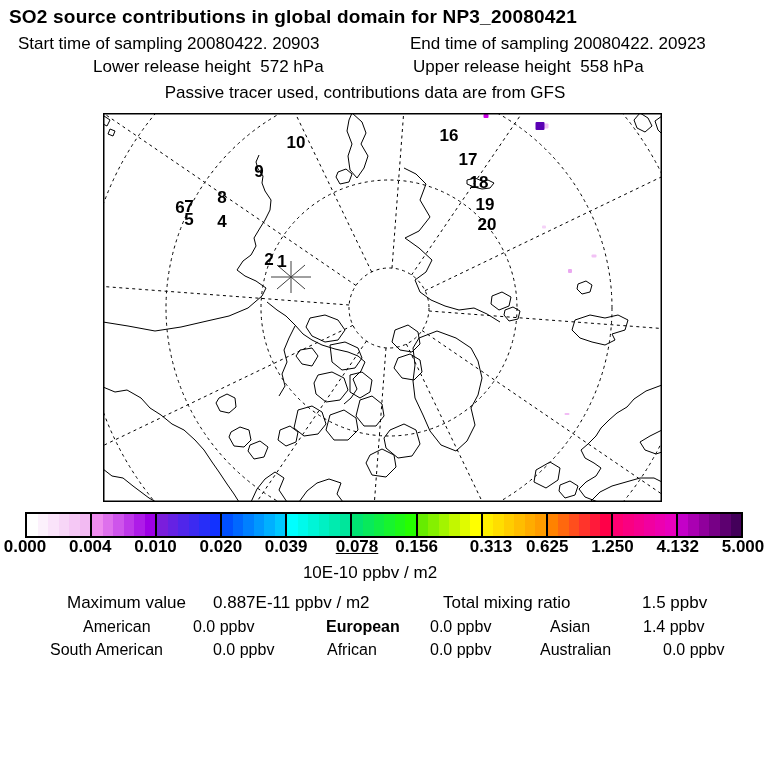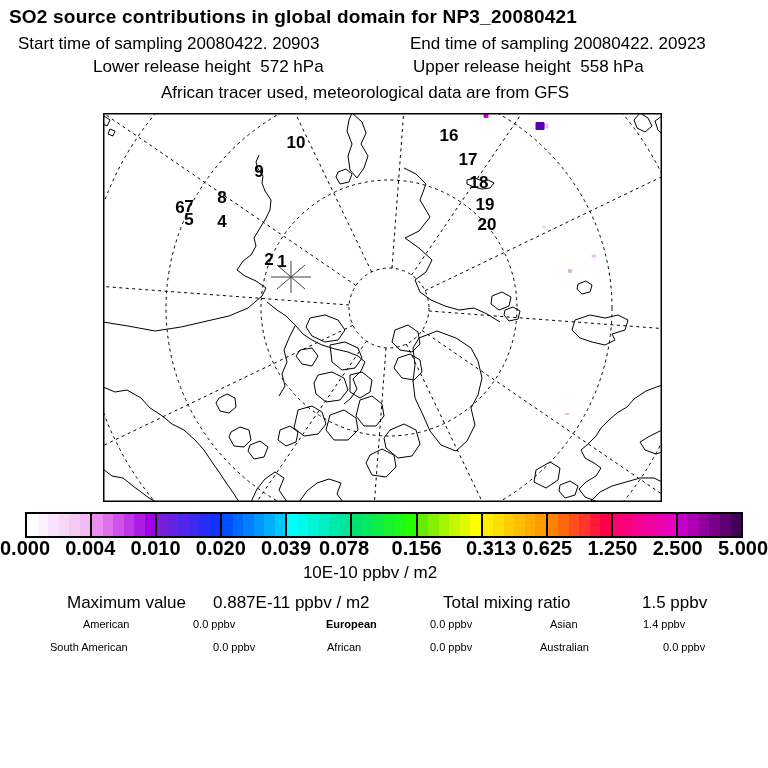--- a/index.html
+++ b/index.html
@@ -16,35 +16,35 @@
   .hdr-l4{top:83px;left:0;width:730px;text-align:center;}
   #map-svg{position:absolute;left:103px;top:113px;width:559px;height:389px;}
   #colorbar{
     position:absolute;left:25px;top:512px;width:718px;height:26px;
     box-sizing:border-box;border:2px solid #000;display:flex;
   }
   .cb-seg{flex:1 1 0;display:flex;border-left:2px solid #000;}
   .cb-seg:first-child{border-left:none;}
   .cb-cell{flex:1 1 0;}
   #cb-ticks{position:absolute;left:0;top:537px;width:768px;height:20px;}
-  .cb-tick{position:absolute;top:0;transform:translateX(-50%);font-size:20px;font-weight:700;white-space:pre;}
+  .cb-tick{position:absolute;top:0;transform:translateX(-50%);font-size:17px;font-weight:700;white-space:pre;}
   .units-line{top:563px;left:0;width:740px;text-align:center;font-size:17px;}
   .stat1{top:593px;font-size:17px;}
-  .stat-sm{font-size:11px;text-align:center;}
+  .stat-sm{font-size:16px;text-align:center;}
   svg text{font-family:"Liberation Sans","DejaVu Sans",sans-serif;}
 </style>
 </head>
 <body>
 
 <div class="abs title-line">SO2 source contributions in global domain for NP3_20080421</div>
 <span class="abs hdr hdr-l2" style="left:18px">Start time of sampling 20080422. 20903</span>
 <span class="abs hdr hdr-l2" style="left:410px">End time of sampling 20080422. 20923</span>
 <span class="abs hdr hdr-l3" style="left:93px">Lower release height  572 hPa</span>
 <span class="abs hdr hdr-l3" style="left:413px">Upper release height  558 hPa</span>
-<div class="abs hdr hdr-l4">African tracer used, meteorological data are from GFS</div>
+<div class="abs hdr hdr-l4">Passive tracer used, contributions data are from GFS</div>
 
 <svg id="map-svg" viewBox="103 113 559 389">
   <defs>
     <clipPath id="mapclip">
         <rect x="103" y="113" width="559" height="389"></rect>
       </clipPath>
   </defs>
   <g clip-path="url(#mapclip)">
     <g id="graticule" stroke="#000" stroke-width="1" fill="none" stroke-dasharray="3 3.5">
         <circle cx="389" cy="308" r="40"></circle>
@@ -231,26 +231,26 @@
       <div class="cb-cell" style="background: rgb(93, 0, 112);"></div>
       <div class="cb-cell" style="background: rgb(67, 0, 90);"></div>
     </div>
   </div>
 <div id="cb-ticks">
     <span class="cb-tick" style="left: 25px;">0.000</span>
     <span class="cb-tick" style="left: 90.2727px;">0.004</span>
     <span class="cb-tick" style="left: 155.545px;">0.010</span>
     <span class="cb-tick" style="left: 220.818px;">0.020</span>
     <span class="cb-tick" style="left: 286.091px;">0.039</span>
-    <span class="cb-tick" style="left: 344px;">0.078</span>
+    <span class="cb-tick" style="left: 357px; text-decoration: underline;">0.078</span>
     <span class="cb-tick" style="left: 416.636px;">0.156</span>
     <span class="cb-tick" style="left: 491px;">0.313</span>
     <span class="cb-tick" style="left: 547.182px;">0.625</span>
     <span class="cb-tick" style="left: 612.455px;">1.250</span>
-    <span class="cb-tick" style="left: 677.727px;">2.500</span>
+    <span class="cb-tick" style="left: 677.727px;">4.132</span>
     <span class="cb-tick" style="left: 743px;">5.000</span>
   </div>
 <div class="abs units-line">10E-10 ppbv / m2</div>
 
 <span class="abs stat1" style="left:67px">Maximum value</span>
 <span class="abs stat1" style="left:213px">0.887E-11 ppbv / m2</span>
 <span class="abs stat1" style="left:443px">Total mixing ratio</span>
 <span class="abs stat1" style="left:642px">1.5 ppbv</span>
 <div id="stats-row2">
     <span class="abs stat-sm" style="top: 618px; left: 83px;">American</span>

